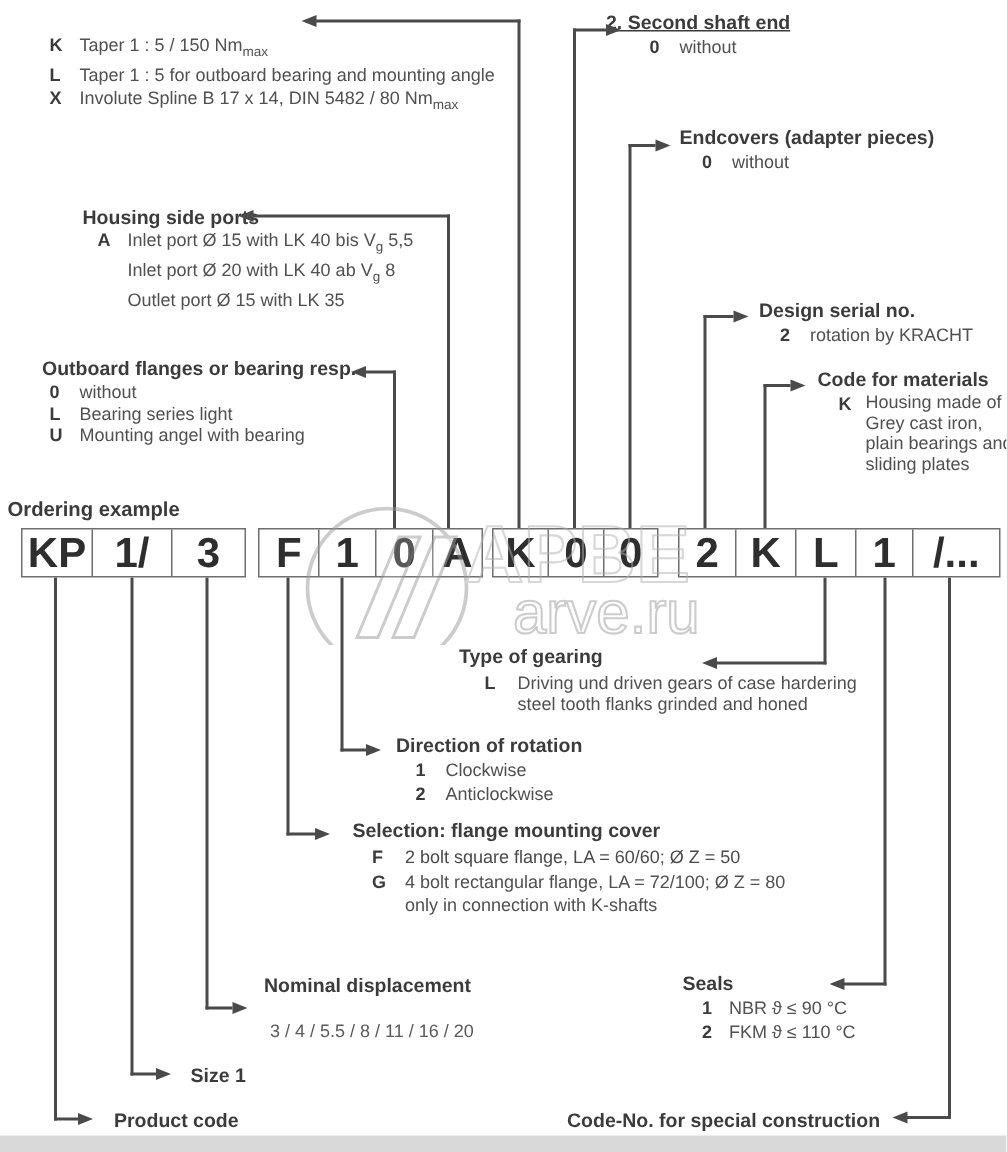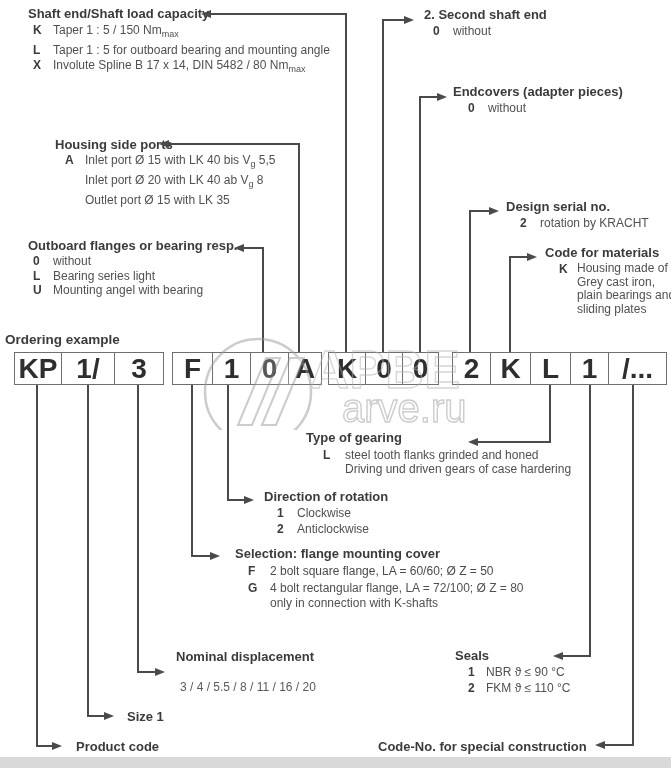--- a/index.html
+++ b/index.html
@@ -22,37 +22,36 @@
   .cell:last-child{border-right:none;}
   .watermark{position:absolute;left:150px;top:330px;z-index:5;pointer-events:none;opacity:0.5;}
   .bottombar{position:absolute;left:0;top:757px;width:671px;height:11px;background:#d9d9d9;}
   .subtitle{font-size:12px;color:#5a5a5a;white-space:nowrap;}
 </style>
 </head>
 <body>
 
 <div id="page">
 
-  <div class="sec sec-title" style="left:28px;top:6px;">Shaft end/Shaft load capacity</div>
   <div class="opts" style="left:33px;top:23px;">
     <div class="opt">
         <span class="code">K</span>
         <span><span>Taper 1 : 5 / 150 Nm</span><sub>max</sub></span>
       </div>
     <div class="opt">
         <span class="code">L</span>
         <span><span>Taper 1 : 5 for outboard bearing and mounting angle</span></span>
       </div>
     <div class="opt">
         <span class="code">X</span>
         <span><span>Involute Spline B 17 x 14, DIN 5482 / 80 Nm</span><sub>max</sub></span>
       </div>
   </div>
 
-  <div class="sec sec-title" style="left:424px;top:7px;">2. Second shaft end</div>
+  <div class="sec sec-title" style="left:404px;top:7px;text-decoration:underline;">2. Second shaft end</div>
   <div class="opts" style="left:433px;top:24px;">
     <div class="opt">
         <span class="code">0</span>
         <span>without</span>
       </div>
   </div>
 
   <div class="sec sec-title" style="left:453px;top:84px;">Endcovers (adapter pieces)</div>
   <div class="opts" style="left:468px;top:101px;">
     <div class="opt">
@@ -195,22 +194,22 @@
   <div class="arr-l" style="left:553px;top:651.5px;"></div>
 
   <div class="vline" style="left:632px;top:383px;height:363px;"></div>
   <div class="hline" style="left:604px;top:744px;width:30px;"></div>
   <div class="arr-l" style="left:595px;top:740.5px;"></div>
 
   <div class="sec sec-title" style="left:306px;top:430px;">Type of gearing</div>
   <div class="sec" style="left:323px;top:448px;display:flex;">
     <span style="font-weight:bold;font-size:12px;color:#3b3b3b;width:22px;">L</span>
     <div class="lines" style="line-height:14px;">
+      <div style="line-height:14px;">Driving und driven gears of case hardering</div>
       <div style="line-height:14px;">steel tooth flanks grinded and honed</div>
-      <div style="line-height:14px;">Driving und driven gears of case hardering</div>
     </div>
   </div>
 
   <div class="sec sec-title" style="left:264px;top:489px;">Direction of rotation</div>
   <div class="opts" style="left:277px;top:506px;">
     <div class="opt">
         <span class="code">1</span>
         <span>Clockwise</span>
       </div>
     <div class="opt">

